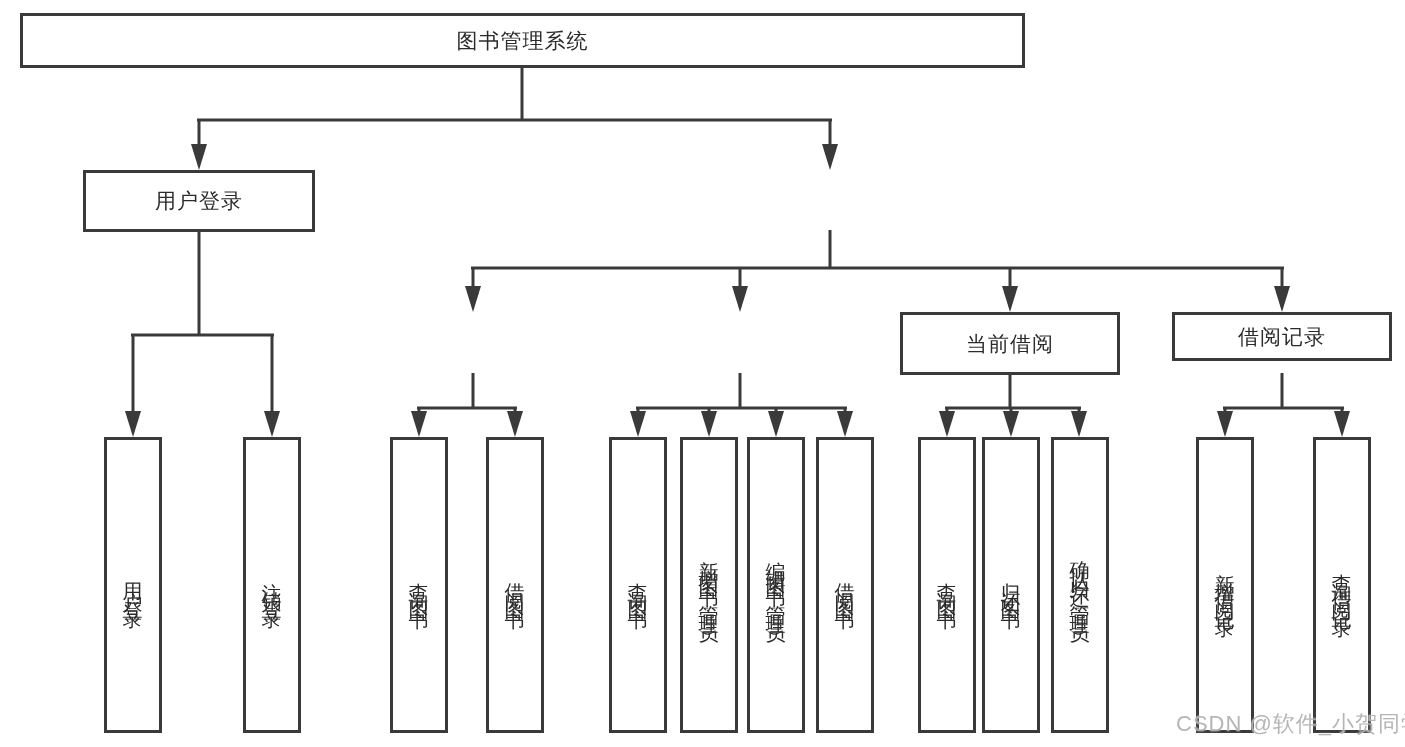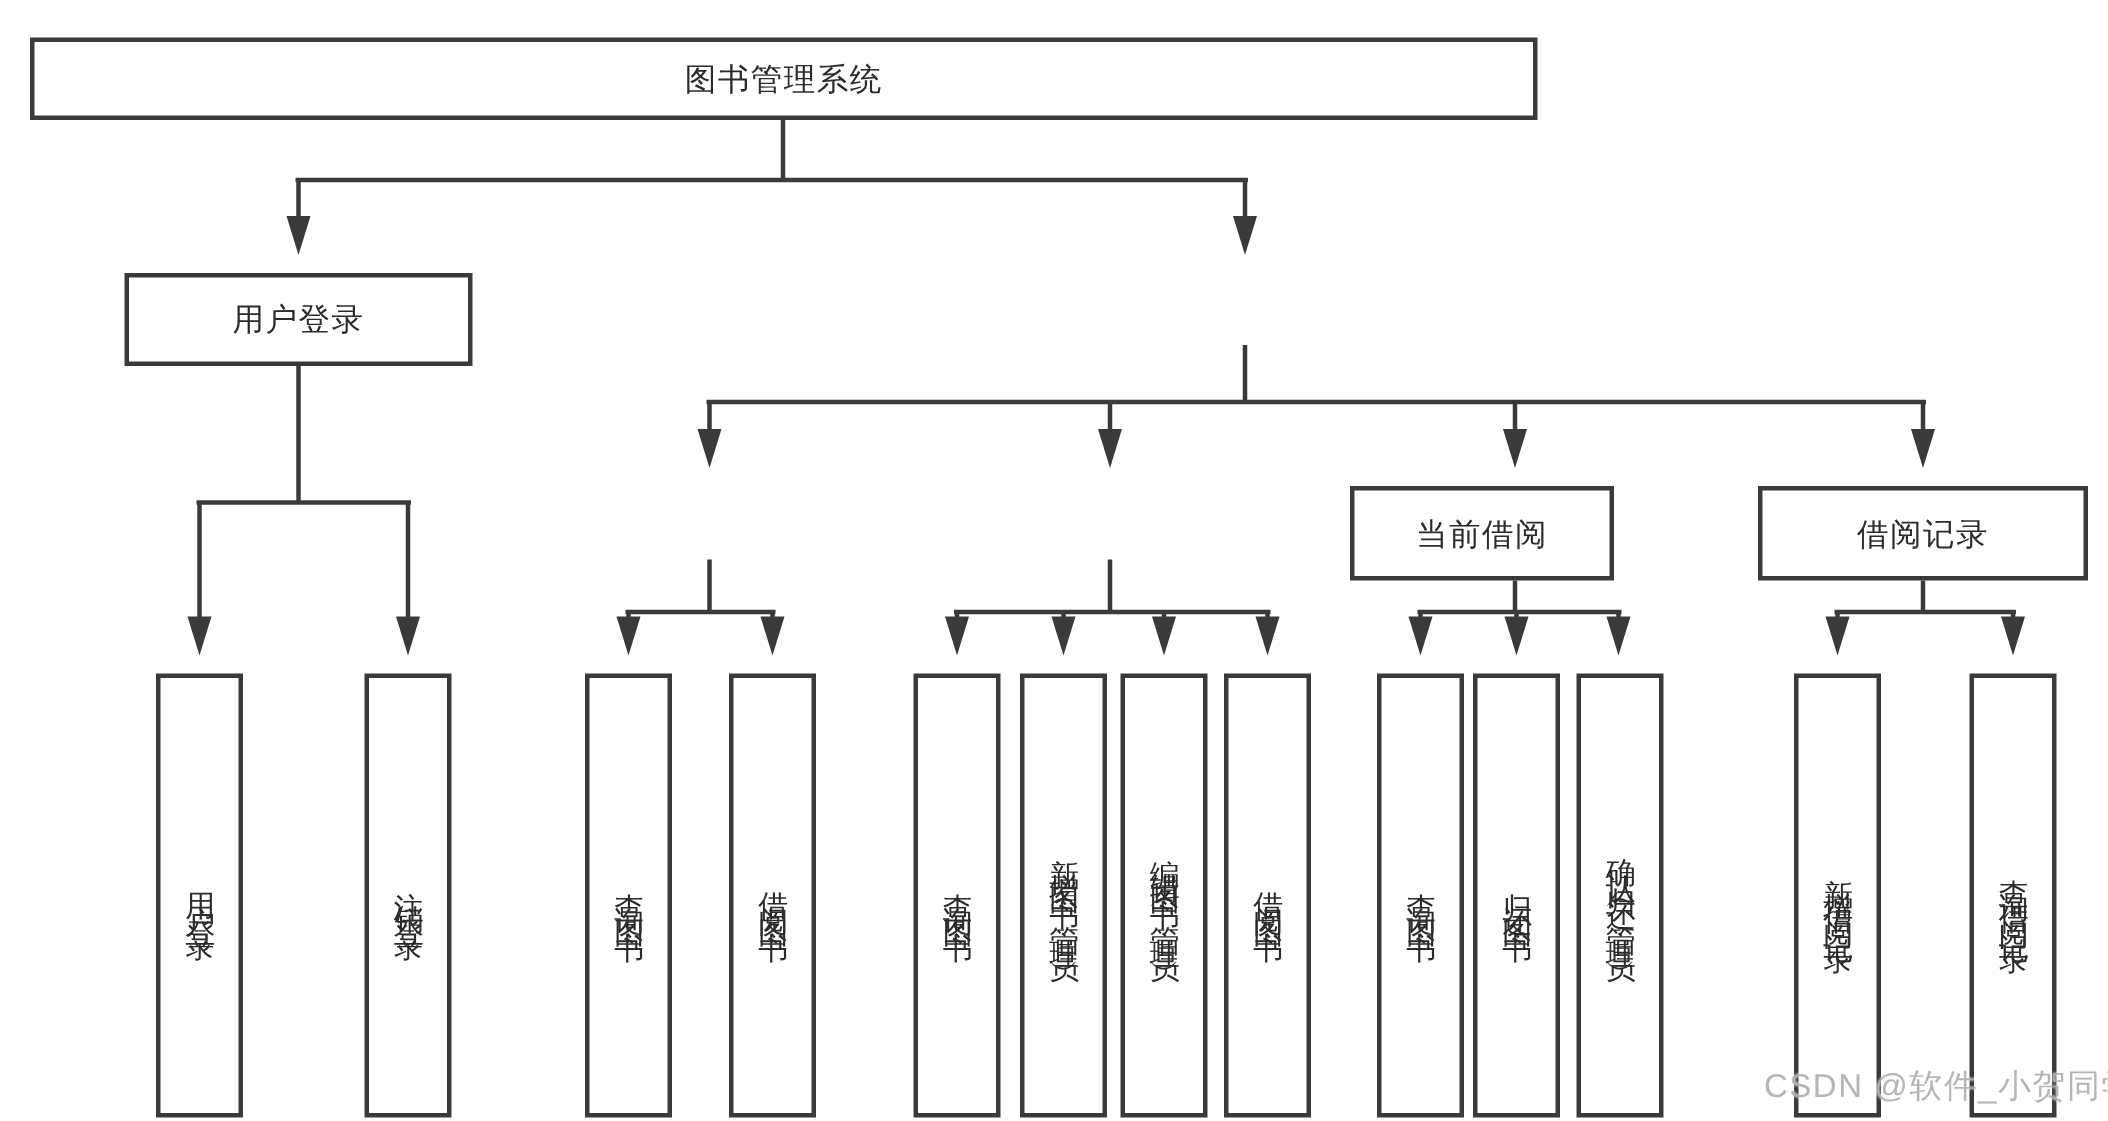--- a/index.html
+++ b/index.html
@@ -34,21 +34,20 @@
   }
   .node {
     position: absolute;
     box-sizing: border-box;
     background: #ffffff;
     border: 3px solid #3a3a3a;
     display: flex;
     align-items: center;
     justify-content: center;
     color: #2b2b2b;
-    margin-top: 12px;
   }
   .box-h {
     font-size: 21px;
     letter-spacing: 1px;
     white-space: nowrap;
   }
   .box-v {
     font-size: 20px;
   }
   .box-v .vtext {
@@ -152,24 +151,24 @@
   </svg>
 
   <div class="node box-h" style="left:20px;top:13px;width:1005px;height:55px">
     <span>图书管理系统</span>
   </div>
 
   <div class="node box-h" style="left:83px;top:170px;width:232px;height:62px">
     <span>用户登录</span>
   </div>
 
-  <div class="node box-h" style="left:900px;top:312px;width:176px;height:63px">
+  <div class="node box-h" style="left:900px;top:312px;width:220px;height:63px">
     <span>当前借阅</span>
   </div>
-  <div class="node box-h" style="left:1172px;top:312px;width:220px;height:63px">
+  <div class="node box-h" style="left:1172px;top:312px;width:220px;height:49px">
     <span>借阅记录</span>
   </div>
 
   <div class="node box-v" style="left:104px;top:437px;width:58px;height:296px">
     <span class="vtext">用户登录</span>
   </div>
   <div class="node box-v" style="left:243px;top:437px;width:58px;height:296px">
     <span class="vtext">注销登录</span>
   </div>
 

